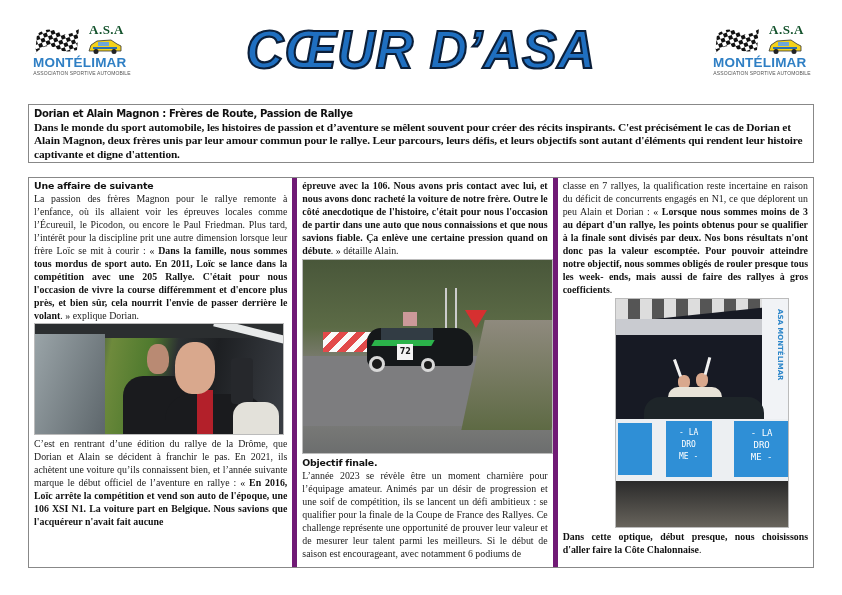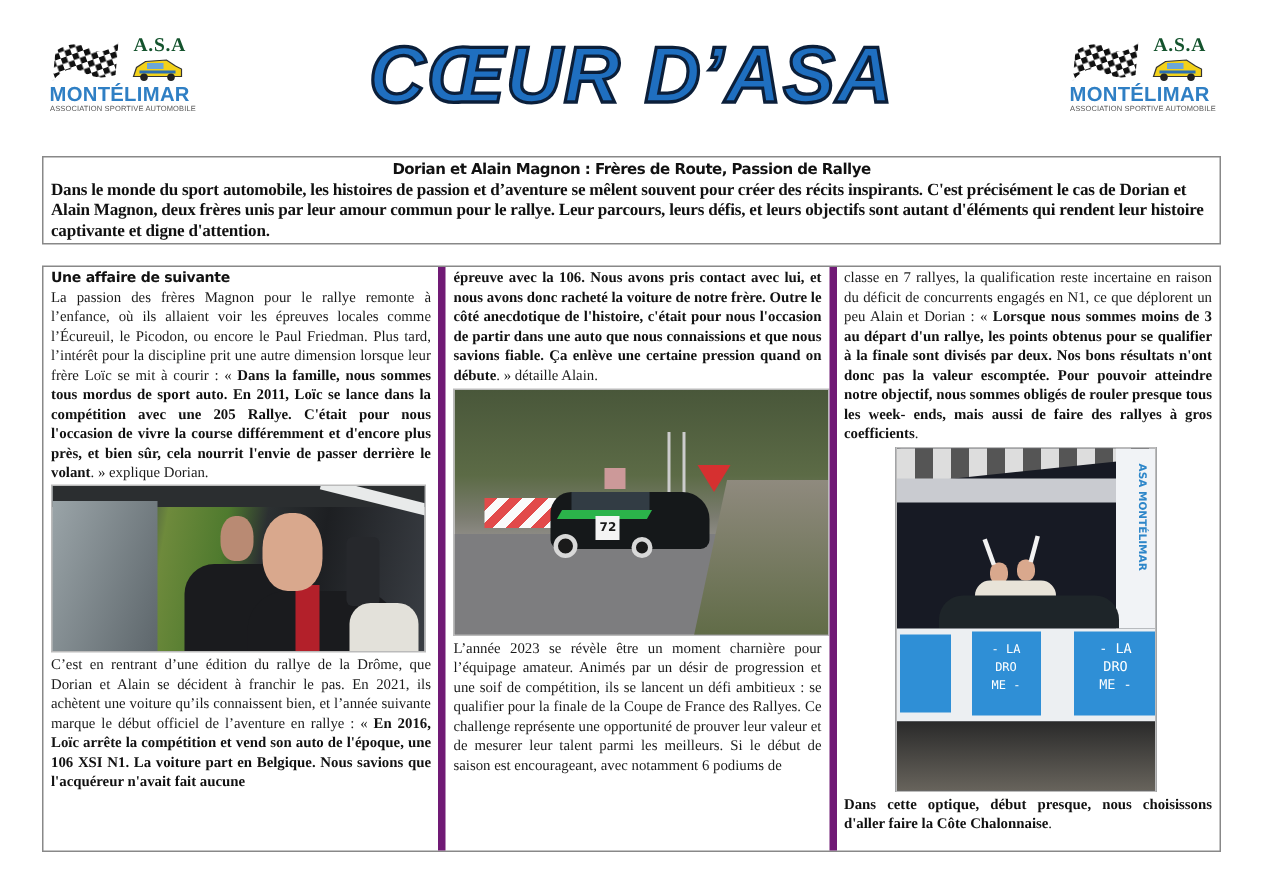--- a/index.html
+++ b/index.html
@@ -12,37 +12,37 @@
   .logo .flag { position: absolute; left: 2px; top: 2px; width: 44px; height: 34px; }
   .logo .asa { position: absolute; left: 56px; top: 0px; font-family: "Liberation Serif", serif; font-weight: bold; font-size: 13px; color: #14532d; letter-spacing: 0.5px; }
   .logo .car { position: absolute; left: 54px; top: 15px; width: 36px; height: 18px; }
   .logo .city { position: absolute; left: 0; top: 34px; width: 98px; font-family: "Liberation Sans", sans-serif; font-weight: bold; font-size: 13.5px; color: #2f7fc4; letter-spacing: 0.2px; line-height: 14px; }
   .logo .sub { position: absolute; left: 0; top: 48px; width: 98px; text-align: center; font-family: "Liberation Sans", sans-serif; font-size: 5px; color: #555; letter-spacing: 0.1px; }
 
   .masthead { position: absolute; left: 240px; top: 18px; width: 362px; height: 60px; }
   .masthead svg { width: 100%; height: 100%; }
 
   .intro { position: absolute; left: 28px; top: 104px; width: 786px; height: 59px; border: 1px solid #888; padding: 3px 5px; }
-  .intro .title { font-family: "DejaVu Sans", "Liberation Sans", sans-serif; font-weight: bold; font-size: 10px; line-height: 12.5px; letter-spacing: -0.35px; text-align: center; }
+  .intro .title { font-family: "DejaVu Sans", "Liberation Sans", sans-serif; font-weight: bold; font-size: 10px; line-height: 12.5px; letter-spacing: -0.35px; }
   .intro .lead { font-family: "Liberation Serif", serif; font-weight: bold; font-size: 11.4px; line-height: 13.5px; letter-spacing: -0.15px; }
 
   .grid { position: absolute; left: 28px; top: 177px; width: 786px; height: 391px; border: 1px solid #888; display: flex; }
   .col { position: relative; height: 100%; padding: 1px 5px 0 5px; overflow: hidden; font-size: 9.9px; line-height: 13px; text-align: justify; font-family: "Liberation Serif", serif; color: #1a1a1a; }
   .col + .col { border-left: 5px solid #701a75; }
   .c1 { width: 264px; }
   .c2 { width: 261px; }
   .c3 { width: 261px; }
   .col b { font-weight: bold; color: #111; }
   .col .h { font-family: "DejaVu Sans", "Liberation Sans", sans-serif; font-weight: bold; font-size: 9.4px; letter-spacing: -0.2px; color: #111; display: block; }
   .col p { margin: 0; }
 
   .photo { position: relative; overflow: hidden; border: 1px solid #bbb; }
   .ph1 { width: 250px; height: 112px; margin: 1px 0 2px 0; background: linear-gradient(100deg, #606a6e 0%, #3c4448 22%, #6e8a3c 30%, #4f7a2e 45%, #2c3032 55%, #1d1f22 70%, #3a3e44 100%); }
-  .ph2 { width: 251px; height: 165px; margin: 2px 0 2px 0; background: linear-gradient(180deg, #49573a 0%, #5c6b46 35%, #7b7c70 52%, #8e8c86 60%, #6c6e6e 100%); }
-  .ph3 { width: 174px; height: 230px; margin: 2px 0 2px 34px; background: #171a24; }
+  .ph2 { width: 251px; height: 195px; margin: 2px 0 2px 0; background: linear-gradient(180deg, #49573a 0%, #5c6b46 35%, #7b7c70 52%, #8e8c86 60%, #6c6e6e 100%); }
+  .ph3 { width: 174px; height: 230px; margin: 2px 0 2px 52px; background: #171a24; }
 
   .face { position: absolute; border-radius: 45% 45% 42% 42%; background: #d9a88d; }
   .seat { position: absolute; background: #1a1b1e; }
 </style>
 </head>
 <body>
 
 <div class="logo left">
   <svg class="flag" viewBox="0 0 44 34">
     <defs>
@@ -123,20 +123,21 @@
       <div style="position:absolute;left:142px;top:28px;width:2px;height:52px;background:#ccc;"></div>
       <div style="position:absolute;left:152px;top:28px;width:2px;height:52px;background:#ccc;"></div>
       <div style="position:absolute;left:162px;top:50px;width:0;height:0;border-left:11px solid transparent;border-right:11px solid transparent;border-top:18px solid #d63030;"></div>
       <div style="position:absolute;left:64px;top:68px;width:106px;height:38px;background:#15181a;border-radius:14px 18px 6px 6px;"></div>
       <div style="position:absolute;left:78px;top:68px;width:52px;height:12px;background:#323c44;"></div>
       <div style="position:absolute;left:70px;top:80px;width:60px;height:6px;background:#2bb34a;transform:skewX(-30deg);"></div>
       <div style="position:absolute;left:94px;top:84px;width:16px;height:16px;background:#f4f4f4;font-family:'DejaVu Sans',sans-serif;font-weight:bold;font-size:8px;text-align:center;line-height:16px;">72</div>
       <div style="position:absolute;left:66px;top:96px;width:16px;height:16px;background:#1a1a1a;border-radius:50%;border:3px solid #d8d8d8;"></div>
       <div style="position:absolute;left:118px;top:98px;width:14px;height:14px;background:#1a1a1a;border-radius:50%;border:3px solid #d8d8d8;"></div>
     </div>
+    <span class="h" style="margin-top:2px;"><span>Objectif finale</span><span>.</span></span>
     <p><span>L’année 2023 se révèle être un moment charnière pour l’équipage amateur. Animés par un désir de progression et une soif de compétition, ils se lancent un défi ambitieux : se qualifier pour la finale de la Coupe de France des Rallyes. Ce challenge représente une opportunité de prouver leur valeur et de mesurer leur talent parmi les meilleurs. Si le début de saison est encourageant, avec notamment 6 podiums de</span></p>
   </div>
 
   <div class="col c3">
     <p><span>classe en 7 rallyes, la qualification reste incertaine en raison du déficit de concurrents engagés en N1, ce que déplorent un peu Alain et Dorian : « </span><b>Lorsque nous sommes moins de 3 au départ d'un rallye, les points obtenus pour se qualifier à la finale sont divisés par deux. Nos bons résultats n'ont donc pas la valeur escomptée. Pour pouvoir atteindre notre objectif, nous sommes obligés de rouler presque tous les week- ends, mais aussi de faire des rallyes à gros coefficients</b><span>.</span></p>
     <div class="photo ph3">
       <div style="position:absolute;left:0;top:0;width:174px;height:24px;background:repeating-linear-gradient(90deg,#ddd 0 12px,#555 12px 24px);transform:skewY(-6deg);transform-origin:left top;"></div>
       <div style="position:absolute;left:0;top:20px;width:150px;height:16px;background:#c9cbd0;"></div>
       <div style="position:absolute;left:146px;top:0;width:28px;height:120px;background:#f1f3f6;"></div>
       <div style="position:absolute;left:150px;top:10px;width:20px;font-family:'DejaVu Sans',sans-serif;font-size:7px;font-weight:bold;color:#2d86c9;writing-mode:vertical-rl;">ASA MONTÉLIMAR</div>

